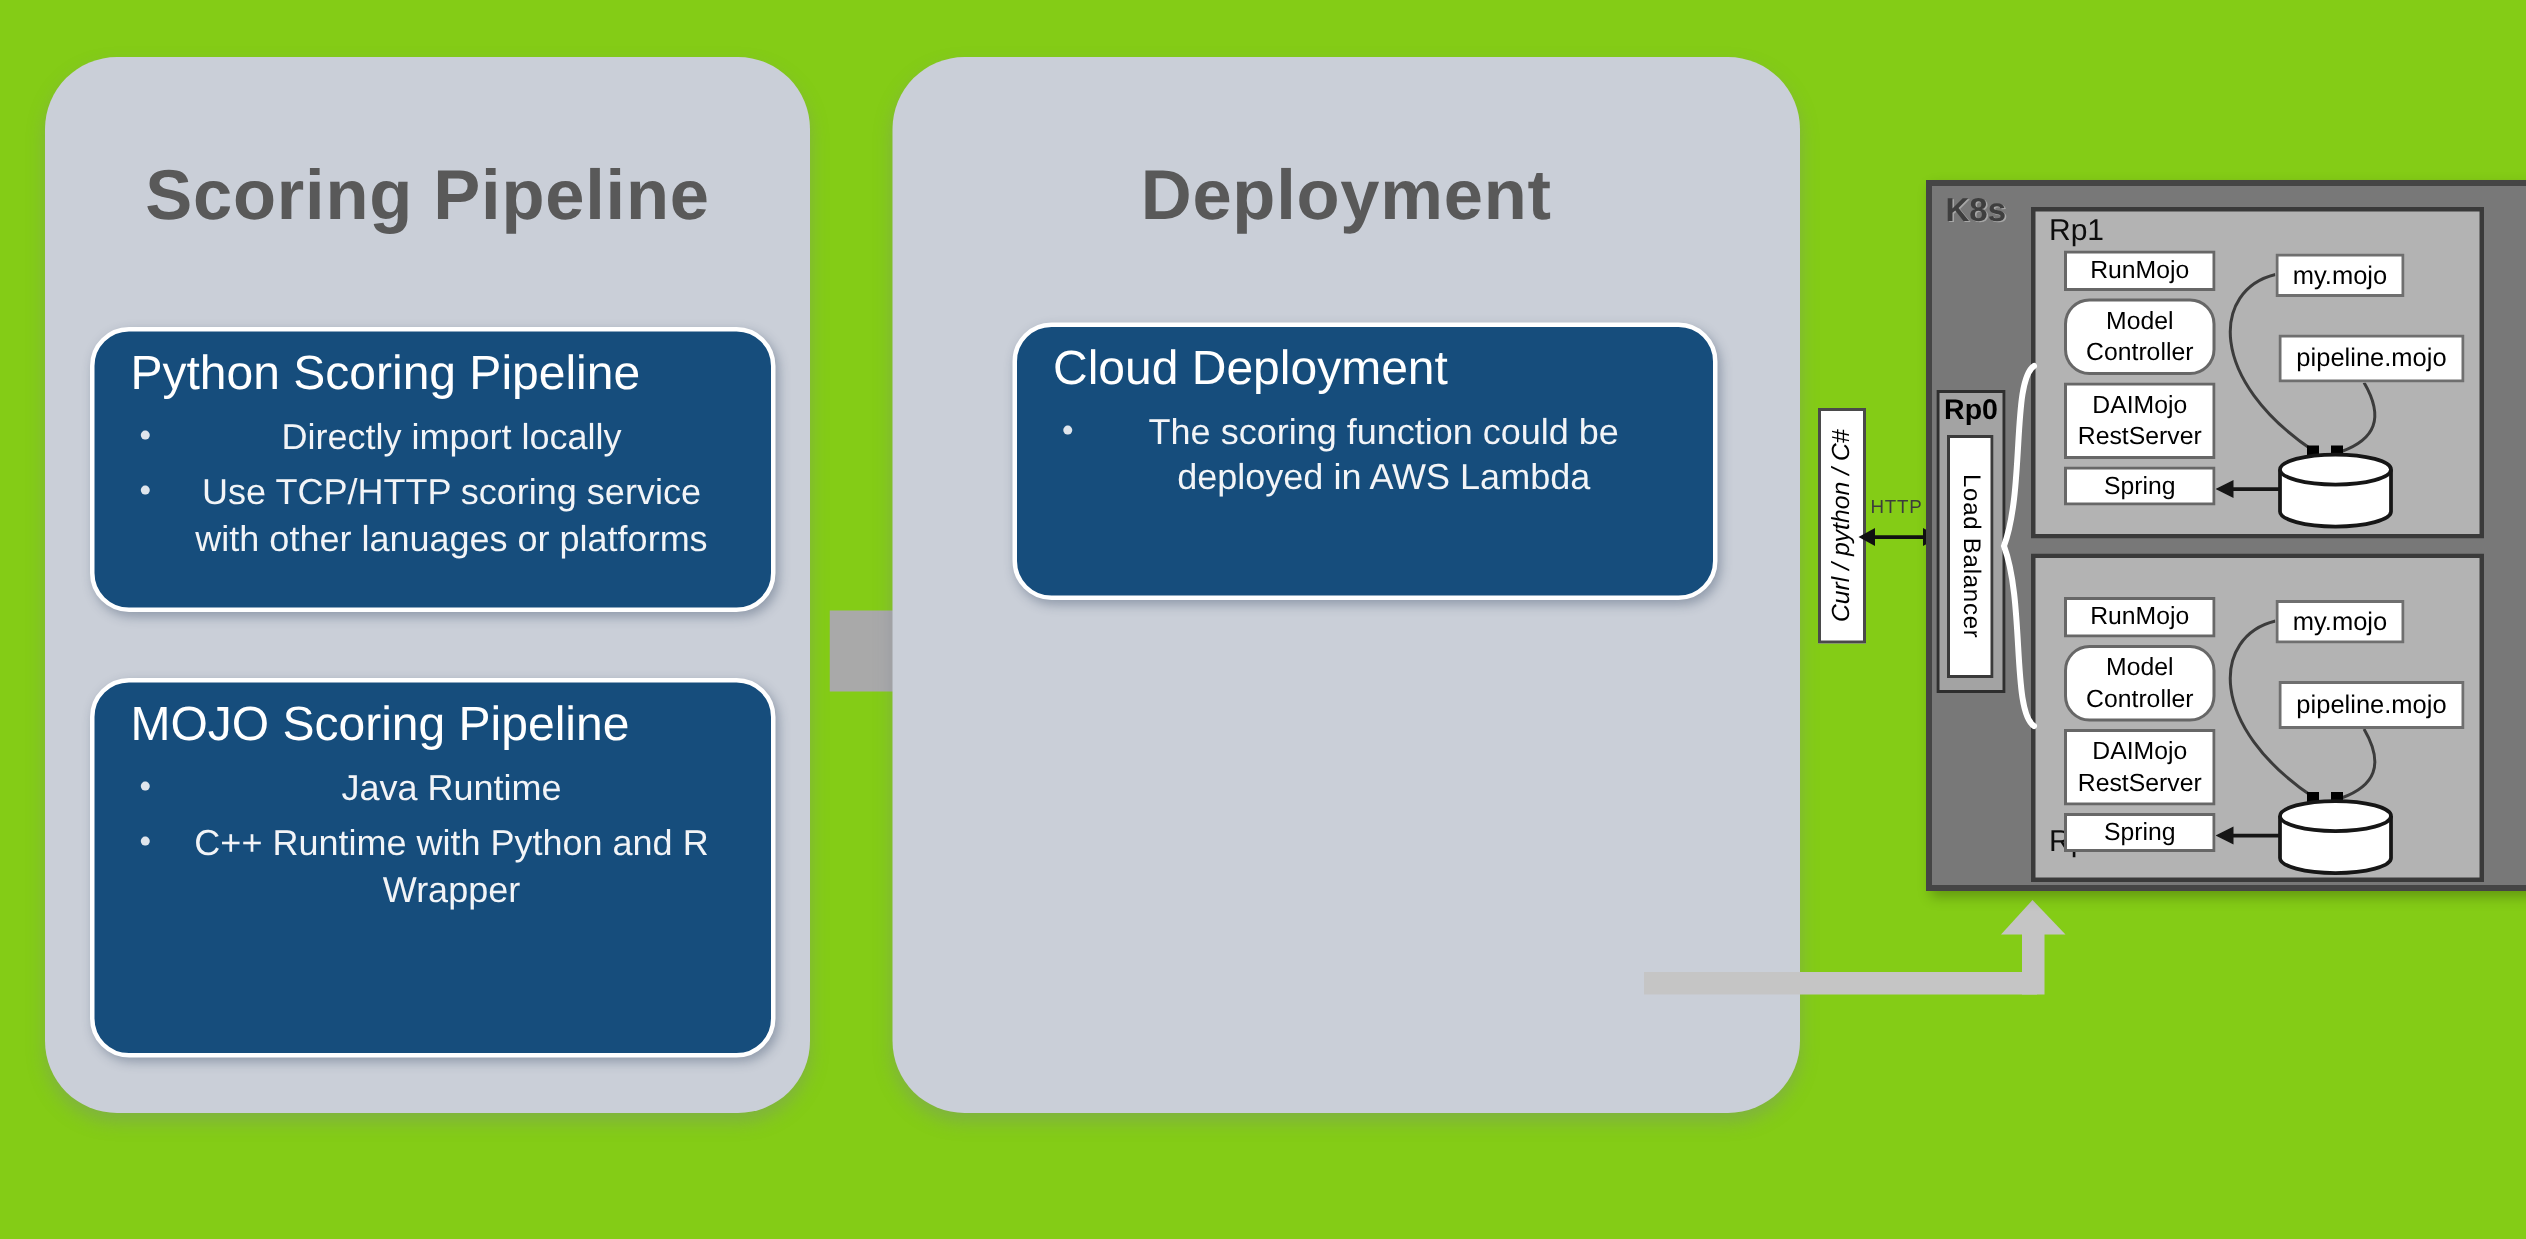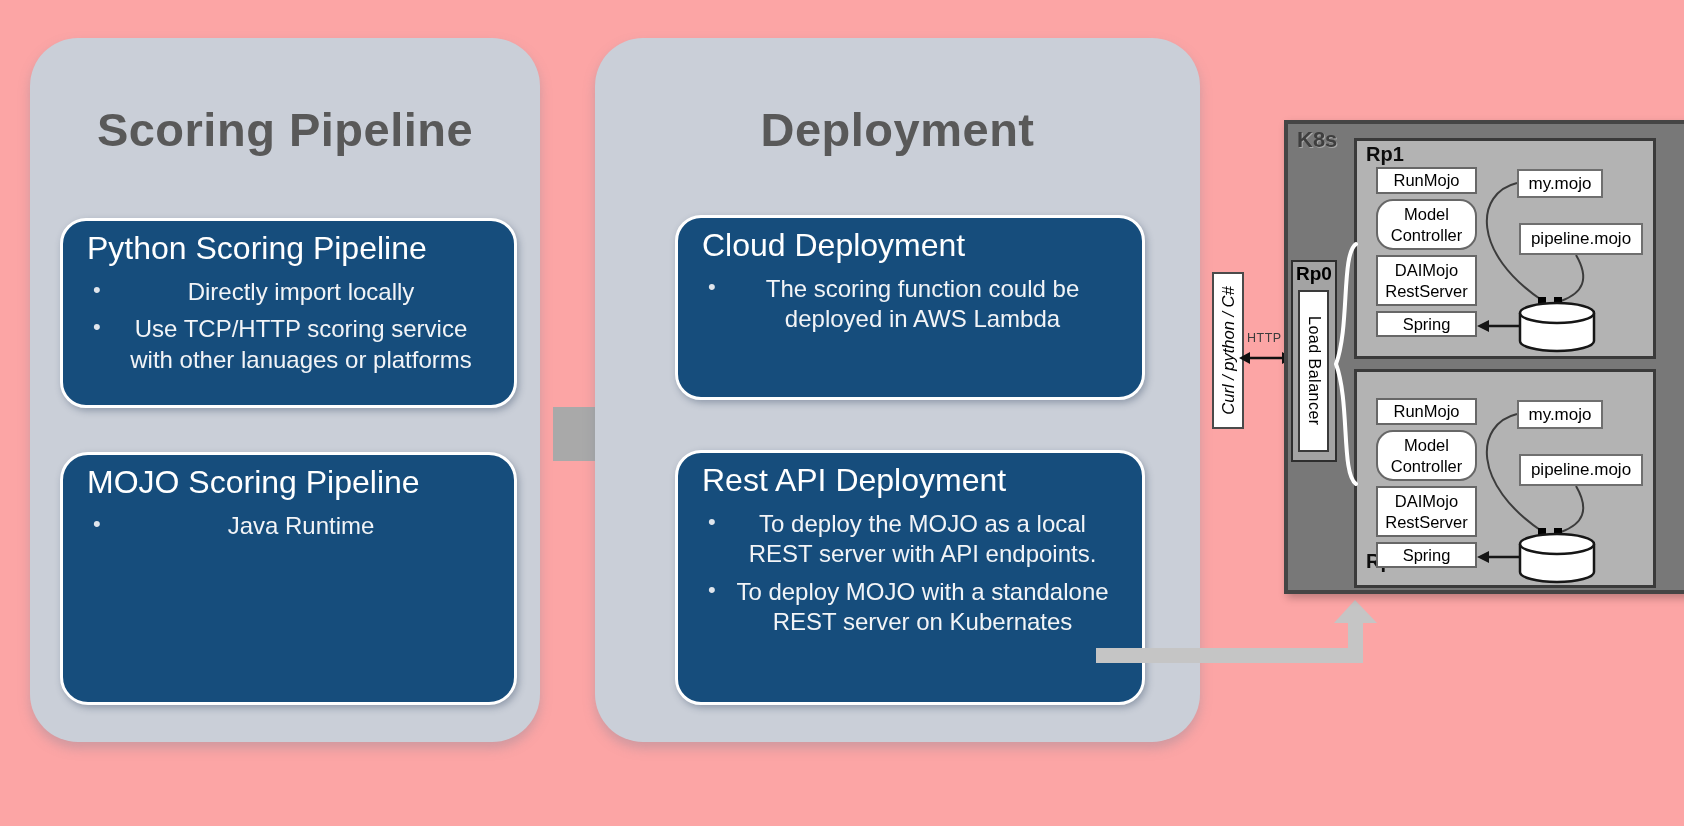--- a/index.html
+++ b/index.html
@@ -1,18 +1,18 @@
 <!DOCTYPE html>
 <html><head>
 <meta charset="utf-8">
 <style>
   html,body { margin:0; padding:0; background:#ffffff; }
   .stage {
     position:relative; width:1684px; height:826px;
-    background:#fca5a5; overflow:hidden;
+    background:#84cc16; overflow:hidden;
     font-family:"Liberation Sans", sans-serif;
   }
   
   .panel {
     position:absolute; background:#cacfd8; border-radius:48px;
     box-shadow:0 6px 12px rgba(120,130,150,.35);
   }
   #panel-scoring { left:30px;  top:38px; width:510px; height:704px; }
   #panel-deploy  { left:595px; top:38px; width:605px; height:704px; }
   .panel-title {
@@ -20,21 +20,21 @@
     font-size:47px; font-weight:bold; color:#595959; letter-spacing:0.5px;
   }
   
   .card {
     position:absolute; box-sizing:border-box;
     background:#164d7c; border:3px solid #ffffff; border-radius:26px;
     color:#ffffff; box-shadow:2px 3px 7px rgba(40,60,90,.35);
     overflow:hidden;
   }
   #card-python { left:30px; top:180px; width:457px; height:190px;border-radius:26px; }
-  #card-mojo   { left:30px; top:414px; width:457px; height:253px;border-radius:28px; }
+  #card-mojo   { left:30px; top:414px; width:457px; height:253px; }
   #card-cloud  { left:80px; top:177px; width:470px; height:185px; }
   #card-rest   { left:80px; top:412px; width:470px; height:255px; }
   .card-title {
     margin:9px 0 4px; padding:0 16px 0 24px;
     font-size:32px; font-weight:normal; color:#ffffff;
   }
   .card ul {
     list-style:none; margin:10px 0 0; padding:0 30px 0 24px;
     font-size:24px; line-height:1.27; color:#f2f4f7;text-align:center;
   }
@@ -84,21 +84,21 @@
   #lb-box span {
     writing-mode:vertical-rl; white-space:nowrap;
     font-size:16px; color:#000; letter-spacing:0.5px;
   }
   .rp {
     position:absolute; left:66px; width:302px;
     background:#b3b3b3; border:3px solid #3a3a3a; box-sizing:border-box;
   }
   #rp1 { top:14px;  height:221px; }
   #rp2 { top:245px; height:219px; }
-  .rp-label { position:absolute; font-size:20px; font-weight:bold; color:#0d0d0d; }
+  .rp-label { position:absolute; font-size:20px; font-weight:normal; color:#0d0d0d; }
   #rp1 .rp-label { left:9px; top:2px; }
   #rp2 .rp-label { left:9px; bottom:12px; }
   .comp {
     position:absolute; left:19px; width:101px; box-sizing:border-box;
     background:#ffffff; border:2px solid #676767;
     display:flex; align-items:center; justify-content:center; text-align:center;
     font-size:16.5px; line-height:1.22; color:#000;
   }
   .comp-1 { top:26px;  height:27px; }
   .comp-2 { top:58px;  height:51px;border-radius:17px; }
@@ -128,45 +128,39 @@
       <ul>
         <li>Directly import locally</li>
         <li>Use TCP/HTTP scoring service with other lanuages or platforms</li>
       </ul>
     </div>
 
     <div class="card" id="card-mojo">
       <h2 class="card-title">MOJO Scoring Pipeline</h2>
       <ul>
         <li>Java Runtime</li>
+        <li>C++ Runtime with Python and R Wrapper</li>
       </ul>
     </div>
   </section>
 
   <svg class="abs-svg" style="left:553px; top:376px;" width="90" height="116">
     <polygon points="0,31 44,31 44,0 88,58 44,116 44,85 0,85" fill="#a9a9a9"></polygon>
   </svg>
 
   <section class="panel" id="panel-deploy">
     <h1 class="panel-title">Deployment</h1>
 
     <div class="card" id="card-cloud">
       <h2 class="card-title">Cloud Deployment</h2>
       <ul>
         <li>The scoring function could be deployed in AWS Lambda</li>
       </ul>
     </div>
 
-    <div class="card" id="card-rest">
-      <h2 class="card-title">Rest API Deployment</h2>
-      <ul>
-        <li>To deploy the MOJO as a local REST server with API endpoints.</li>
-        <li>To deploy MOJO with a standalone REST server on Kubernates</li>
-      </ul>
-    </div>
   </section>
 
   <svg class="abs-svg" style="left:1096px; top:596px;" width="300" height="72">
     <rect x="0" y="52" width="262" height="15" fill="#c5c5c5"></rect>
     <rect x="252" y="24" width="15" height="43" fill="#c5c5c5"></rect>
     <polygon points="238,27 281,27 259,4" fill="#c5c5c5"></polygon>
   </svg>
 
   <div id="client-box">
     <span>Curl / python / C#</span>

